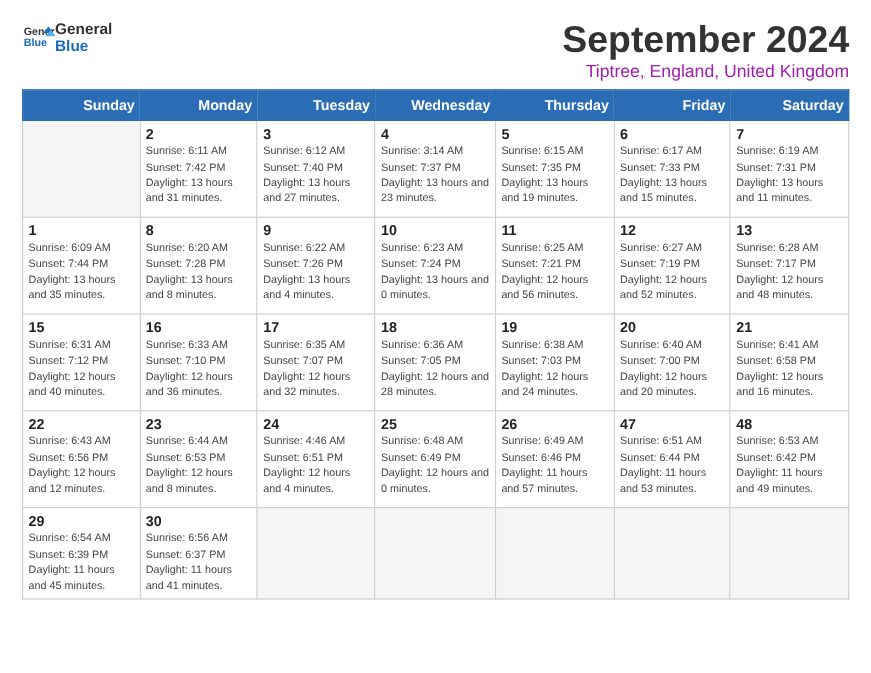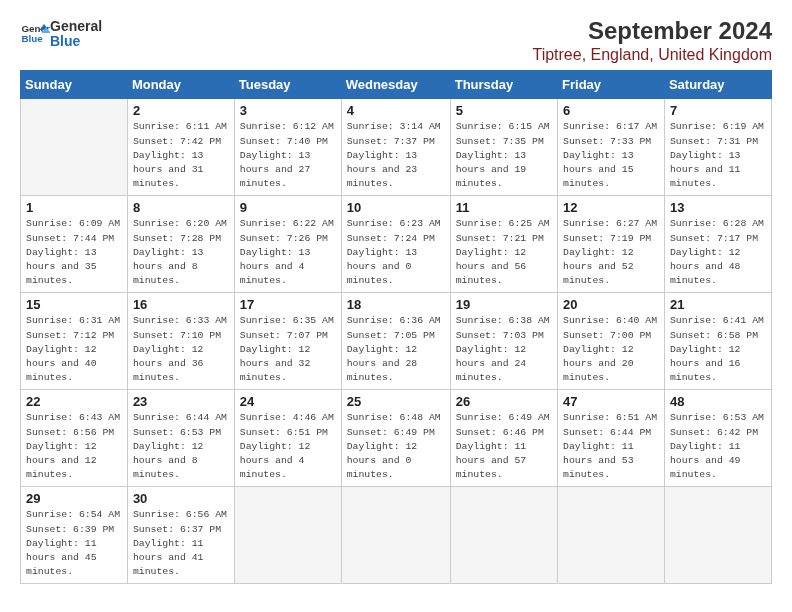--- a/index.html
+++ b/index.html
@@ -27,40 +27,40 @@
     }
     .logo-icon {
       width: 30px;
       height: 30px;
       margin-bottom: 2px;
     }
     .title-block {
       text-align: right;
     }
     .month-title {
-      font-size: 24px;
+      font-size: 34px;
       font-weight: bold;
       color: #333;
       line-height: 1.1;
     }
     .location-title {
       font-size: 16px;
-      color: #7f1d1d;
+      color: #a21caf;
       margin-top: 2px;
     }
     .calendar {
       width: 100%;
       border-collapse: collapse;
       font-size: 10.5px;
     }
     .calendar th {
       background-color: #2a6db5;
       color: #fff;
       padding: 6px 4px;
-      text-align: left;
+      text-align: right;
       font-size: 13px;
       font-weight: bold;
       border: 1px solid #2a6db5;
     }
     .calendar td {
       border: 1px solid #ccc;
       vertical-align: top;
       padding: 4px 5px;
       width: 113px;
       height: 88px;
@@ -73,21 +73,20 @@
       font-size: 13px;
       font-weight: bold;
       color: #222;
       display: block;
       margin-bottom: 2px;
     }
     .day-info {
       font-size: 9.8px;
       color: #444;
       line-height: 1.45;
-      font-family: Liberation Mono, monospace;
     }
     .last-row td {
       height: 72px;
     }
   </style>
 </head>
 <body>
 
 <div class="container">
   <div class="header-row">

